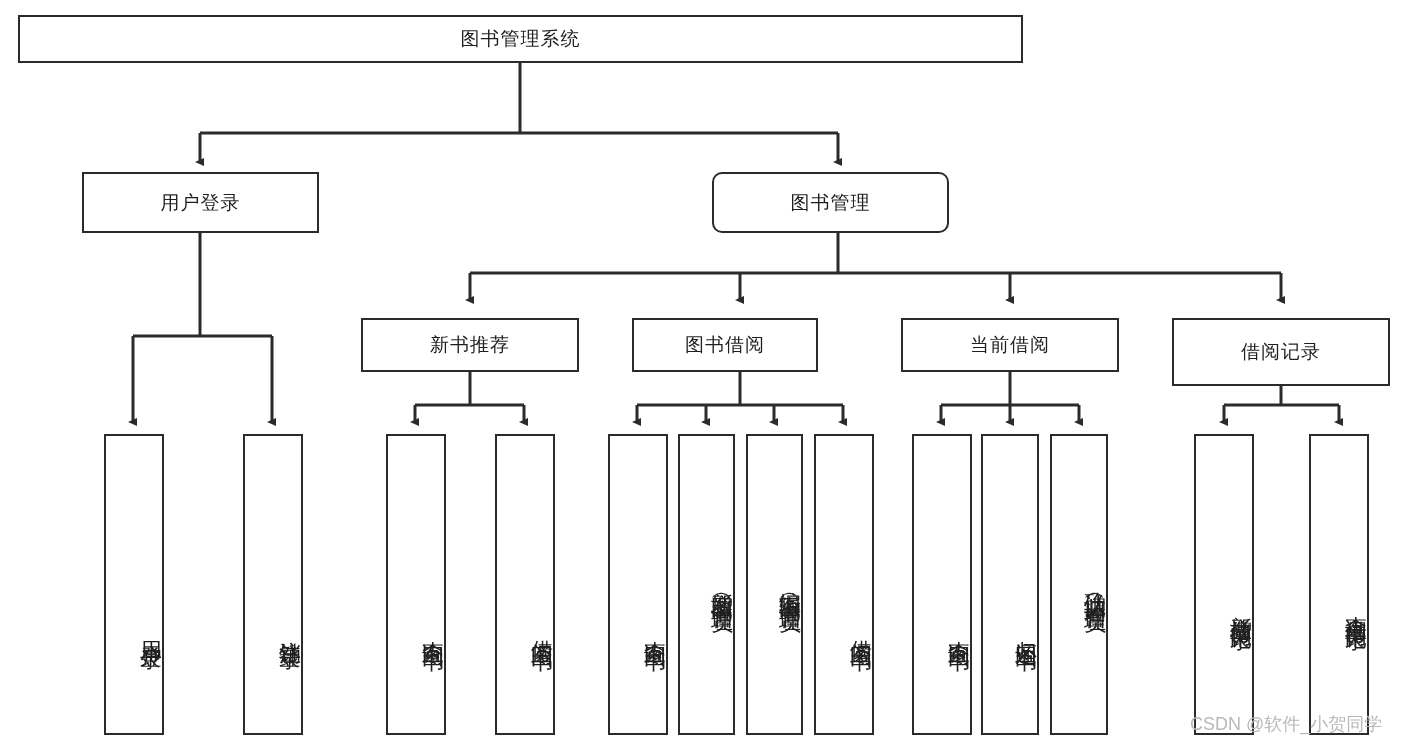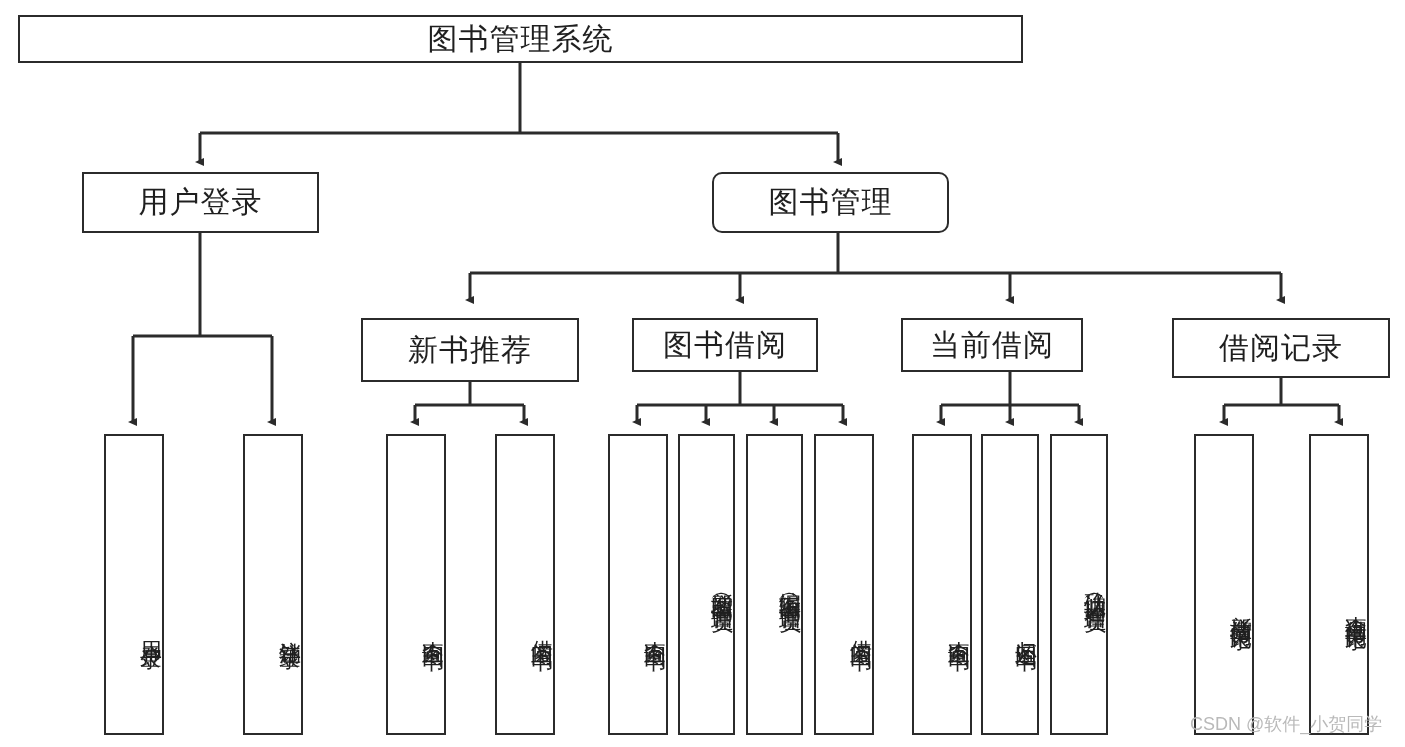--- a/index.html
+++ b/index.html
@@ -29,21 +29,21 @@
     box-sizing: border-box;
     background: #ffffff;
     border: 2px solid #2b2b2b;
     display: flex;
     align-items: center;
     justify-content: center;
     color: #1f1f1f;
     z-index: 3;
   }
   .node.horizontal {
-    font-size: 30px;
+    font-size: 19px;
     letter-spacing: 1px;
   }
   .node.vertical {
     writing-mode: vertical-rl;
     text-orientation: upright;
     font-size: 22px;
     letter-spacing: 3px;
     line-height: 1;
     align-items: flex-start;
     justify-content: center;
@@ -125,30 +125,30 @@
     <span>图书管理系统</span>
   </div>
 
   <div class="node horizontal" style="left:82px; top:172px; width:237px; height:61px;">
     <span>用户登录</span>
   </div>
   <div class="node horizontal" style="left:712px; top:172px; width:237px; height:61px;border-radius:10px;">
     <span>图书管理</span>
   </div>
 
-  <div class="node horizontal" style="left:361px; top:318px; width:218px; height:64px;">
+  <div class="node horizontal" style="left:361px; top:318px; width:218px; height:54px;">
     <span>新书推荐</span>
   </div>
   <div class="node horizontal" style="left:632px; top:318px; width:186px; height:54px;">
     <span>图书借阅</span>
   </div>
-  <div class="node horizontal" style="left:901px; top:318px; width:182px; height:54px;">
+  <div class="node horizontal" style="left:901px; top:318px; width:218px; height:54px;">
     <span>当前借阅</span>
   </div>
-  <div class="node horizontal" style="left:1172px; top:318px; width:218px; height:60px;">
+  <div class="node horizontal" style="left:1172px; top:318px; width:218px; height:68px;">
     <span>借阅记录</span>
   </div>
 
   <div class="node vertical" style="left:104px; top:434px; width:60px; height:301px; padding-top:88px;">
     <span class="vlabel">用户登录</span>
   </div>
   <div class="node vertical" style="left:243px; top:434px; width:60px; height:301px; padding-top:88px;">
     <span class="vlabel">注销登录</span>
   </div>
 

